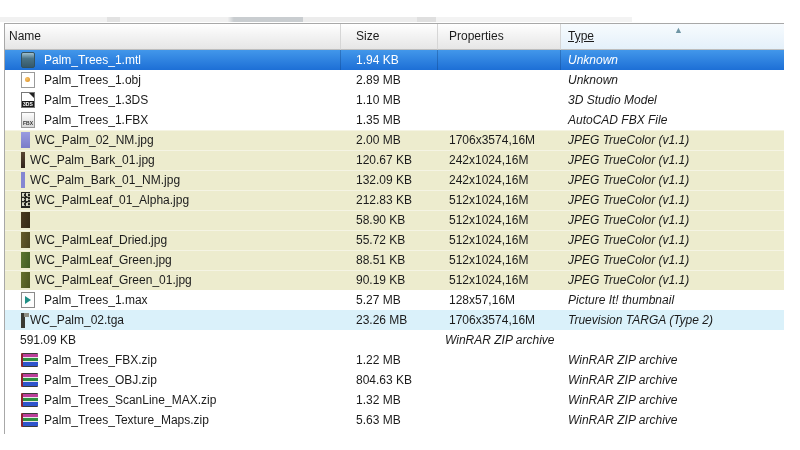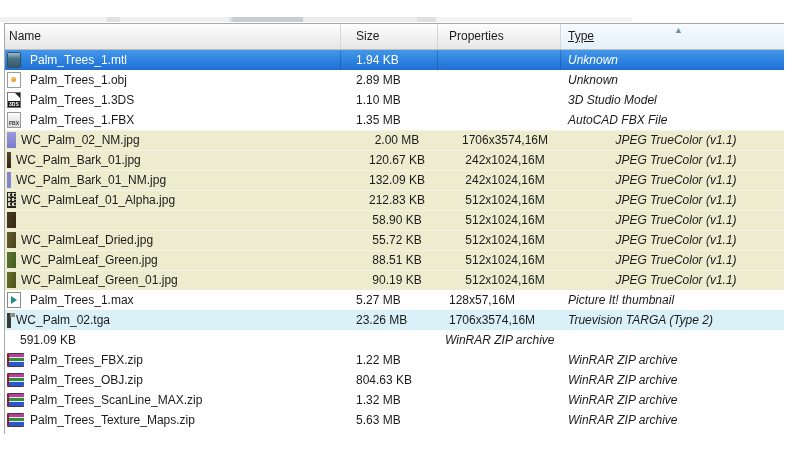--- a/index.html
+++ b/index.html
@@ -26,28 +26,28 @@
   .hcell.sorted{background:linear-gradient(#f7fbfe,var(--header-sorted-bg,#e4f0fa));border-right:none;}
   .h-name{padding-left:4px;}
   .h-size{padding-left:15px;}
   .h-props{padding-left:11px;}
   .h-type{padding-left:7px;text-decoration:underline;}
   .sort-arrow{position:absolute;left:113px;top:-6px;font-size:9px;color:#6f95a5;}
 
   
   .row{height:20px;line-height:20px;cursor:default;}
   .cell{white-space:nowrap;overflow:hidden;}
-  .name-cell{display:flex;align-items:center;padding-left:2px;}
+  .name-cell{display:flex;align-items:center;padding-left:16px;}
   .name-cell .label{margin-left:5px;}
   .size-cell{padding-left:15px;}
   .props-cell{padding-left:11px;}
   .type-cell{padding-left:7px;font-style:italic;}
 
   .bg-white{background:#ffffff;}
-  .bg-beige{background:var(--image-row-bg,#edecce);box-shadow:inset 0 1px 0 rgba(255,255,255,.45);text-align:center;}
+  .bg-beige{background:var(--image-row-bg,#edecce);box-shadow:inset 0 1px 0 rgba(255,255,255,.45);}
   .bg-cyan{background:var(--tga-row-bg,#daf1fa);}
   .bg-selected{background:linear-gradient(var(--selection-top,#4297ea),var(--selection-bottom,#1d6fd6));color:#fff;}
   .bg-selected .cell{border-right:1px solid rgba(15,60,120,.35);}
   .bg-selected .cell:last-child{border-right:none;}
 
   
   .icon{position:relative;flex:none;width:16px;height:16px;}
   .icon::before,.icon::after{box-sizing:border-box;}
   .icon-mtl-file{width:12px;height:14px;margin:1px 4px 1px 0;border:1px solid #33525f;border-radius:2px;
     background:linear-gradient(#9fc0cf,#4a7386 40%,#35596b);}

